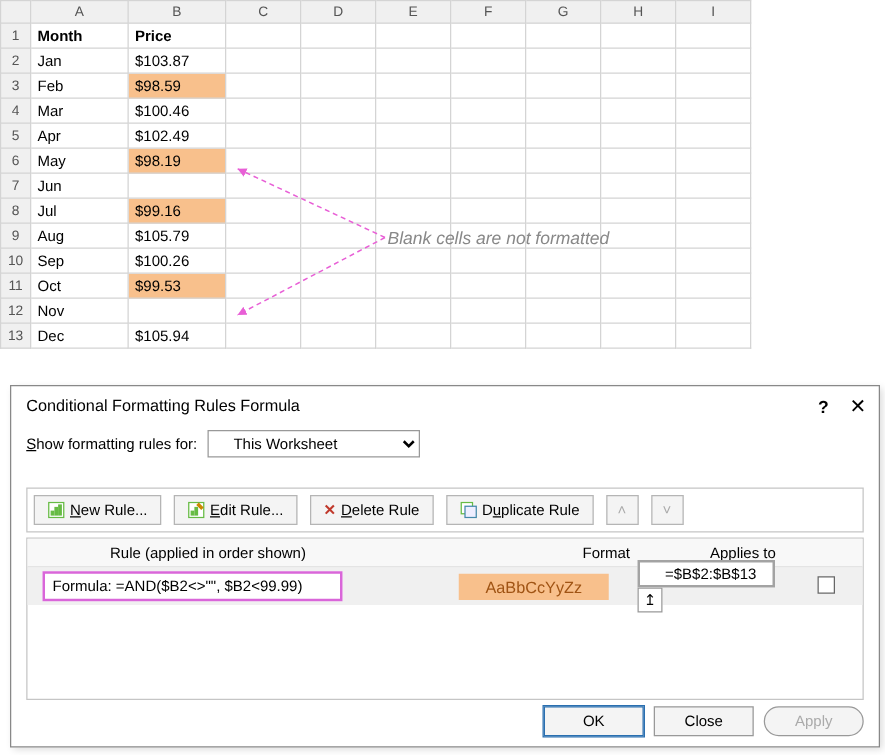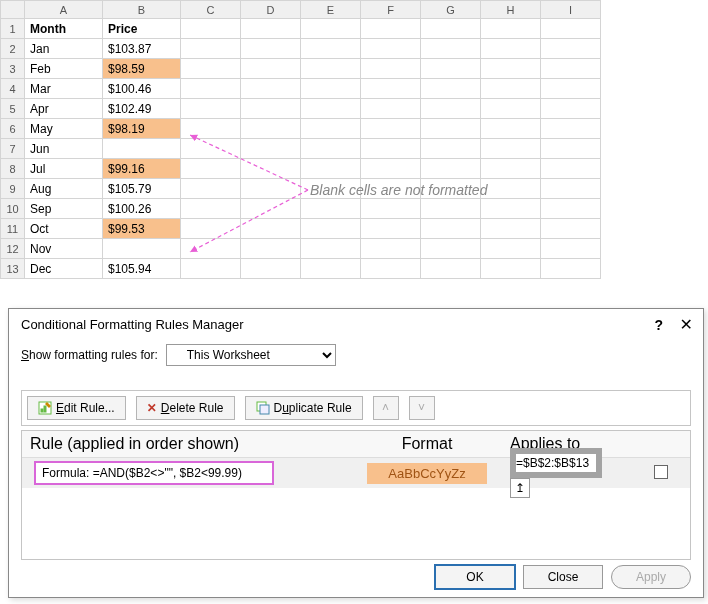--- a/index.html
+++ b/index.html
@@ -32,31 +32,31 @@
 .row1 { display: flex; align-items: center; gap: 8px; margin-bottom: 24px; }
 .row1 label { font-size: 12px; }
 .row1 select { width: 170px; height: 22px; font-size: 12px; border: 1px solid #999; background: #fff; padding-left:16px; }
 .toolbar { border: 1px solid #c5c5c5; padding: 5px; display: flex; gap: 10px; align-items: center; margin-bottom: 4px; }
 .btn { display: inline-flex; align-items: center; gap: 4px; border: 1px solid #b5b5b5; background: #f4f4f4; padding: 3px 10px; font-size: 12px; cursor: pointer; height: 24px; }
 .btn .u { text-decoration: underline; }
 .btn-sm { width: 26px; justify-content: center; color: #aaa; padding: 3px 0; }
 .btn .x { color: #c0392b; font-weight: bold; }
 .icon-cf { width:14px; height:14px; display:inline-block; }
 .grid-box { border: 1px solid #c5c5c5; height: 130px; background: #fff; }
-.grid-hdr { display: flex; background: #f8f8f8; border-bottom: 1px solid #ddd; font-size: 16px; }
+.grid-hdr { display: flex; background: #f8f8f8; border-bottom: 1px solid #ddd; font-size: 12px; justify-content: flex-end; }
 .grid-hdr > div { padding: 4px 8px; }
 .grid-row { display: flex; align-items: center; background: #f0f0f0; height: 30px; }
 .grid-row > div { padding: 2px 8px; }
 .c1 { width: 330px; }
 .c2 { width: 150px; text-align: center; }
 .c3 { width: 130px; }
 .c4 { flex: 1; text-align: center; }
 .formula-box { border: 2px solid #d966d9; background: #fff; padding: 3px 6px; font-size: 12px; display: inline-block; width: 240px; margin-left:4px;}
 .sample { background: #f8c08c; color: #a05414; padding: 3px 8px; display: inline-block; width: 120px; text-align: center; font-size: 13px; }
-.applies { border: 6px solid #a3a3a3; background: #fff; padding: 2px 0; width: 92px; font-size: 12px; display: inline-block; }
+.applies { border: 2px solid #a3a3a3; background: #fff; padding: 2px 20px; width: 110px; font-size: 12px; display: inline-block; }
 .pickbtn { border: 1px solid #999; background: #fff; width: 20px; height: 20px; display: inline-flex; align-items:center; justify-content:center; vertical-align: middle; }
 .chk { width: 14px; height: 14px; border: 1px solid #666; background: #fff; display: inline-block; }
 .dlg-footer { position: absolute; bottom: 8px; right: 12px; display: flex; gap: 8px; }
 .fbtn { border: 1px solid #999; background: #f4f4f4; width: 80px; height: 24px; font-size: 12px; cursor: pointer; }
 .fbtn.primary { border: 1px solid #2a6fb0; outline: 1px solid #2a6fb0; }
 .fbtn.disabled { color: #aaa; border-radius: 12px; }
 
 svg.cf-icon rect { stroke:#6b4; fill:#fff; }
 svg.cf-icon .bar { fill:#6b4; }
 svg.cf-icon.edit .pen { fill:#c80; }
@@ -246,30 +246,39 @@
         <path d="M0,0 L6,3 L0,6 Z" fill="#e85fd6"></path>
       </marker>
     </defs>
   <line x1="130" y1="70" x2="12" y2="15" stroke="#e85fd6" stroke-width="1.2" stroke-dasharray="4,3" marker-end="url(#ah)"></line>
   <line x1="130" y1="70" x2="12" y2="132" stroke="#e85fd6" stroke-width="1.2" stroke-dasharray="4,3" marker-end="url(#ah)"></line>
 </svg>
 <div class="anno">Blank cells are not formatted</div>
 
 <div class="dialog">
   <div class="dlg-title">
-    <span>Conditional Formatting Rules Manager</span>
+    <span>Conditional Formatting Rules Formula</span>
     <span class="help">?</span>
     <span class="close">✕</span>
   </div>
   <div class="dlg-body">
     <div class="row1">
       <label><span style="text-decoration:underline">S</span><span>how formatting rules for:</span></label>
       <select><option>This Worksheet</option></select>
     </div>
     <div class="toolbar">
+      <button class="btn">
+        <svg class="cf-icon icon-cf" viewBox="0 0 14 14">
+            <rect x="1" y="1" width="12" height="12"></rect>
+            <rect class="bar" x="3" y="8" width="2" height="3"></rect>
+            <rect class="bar" x="6" y="5" width="2" height="6"></rect>
+            <rect class="bar" x="9" y="3" width="2" height="8"></rect>
+          </svg>
+        <span><span class="u">N</span><span>ew Rule...</span></span>
+      </button>
       <button class="btn">
         <svg class="cf-icon edit icon-cf" viewBox="0 0 14 14">
             <rect x="1" y="1" width="12" height="12"></rect>
             <rect class="bar" x="3" y="8" width="2" height="3"></rect>
             <rect class="bar" x="6" y="5" width="2" height="6"></rect>
             <polygon class="pen" points="9,1 13,5 11,7 7,3"></polygon>
           </svg>
         <span><span class="u">E</span><span>dit Rule...</span></span>
       </button>
       <button class="btn">

